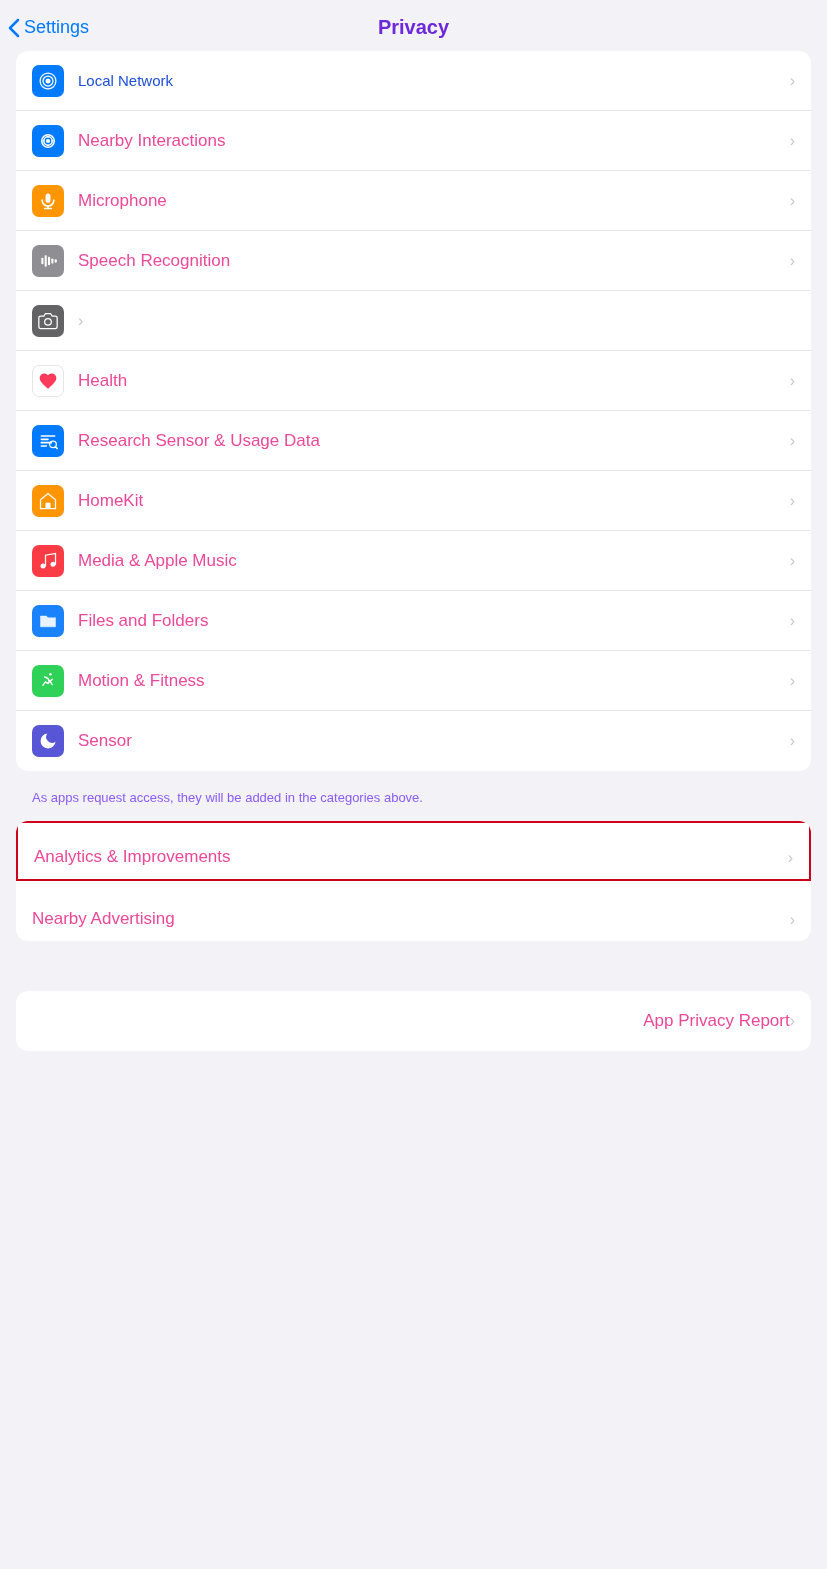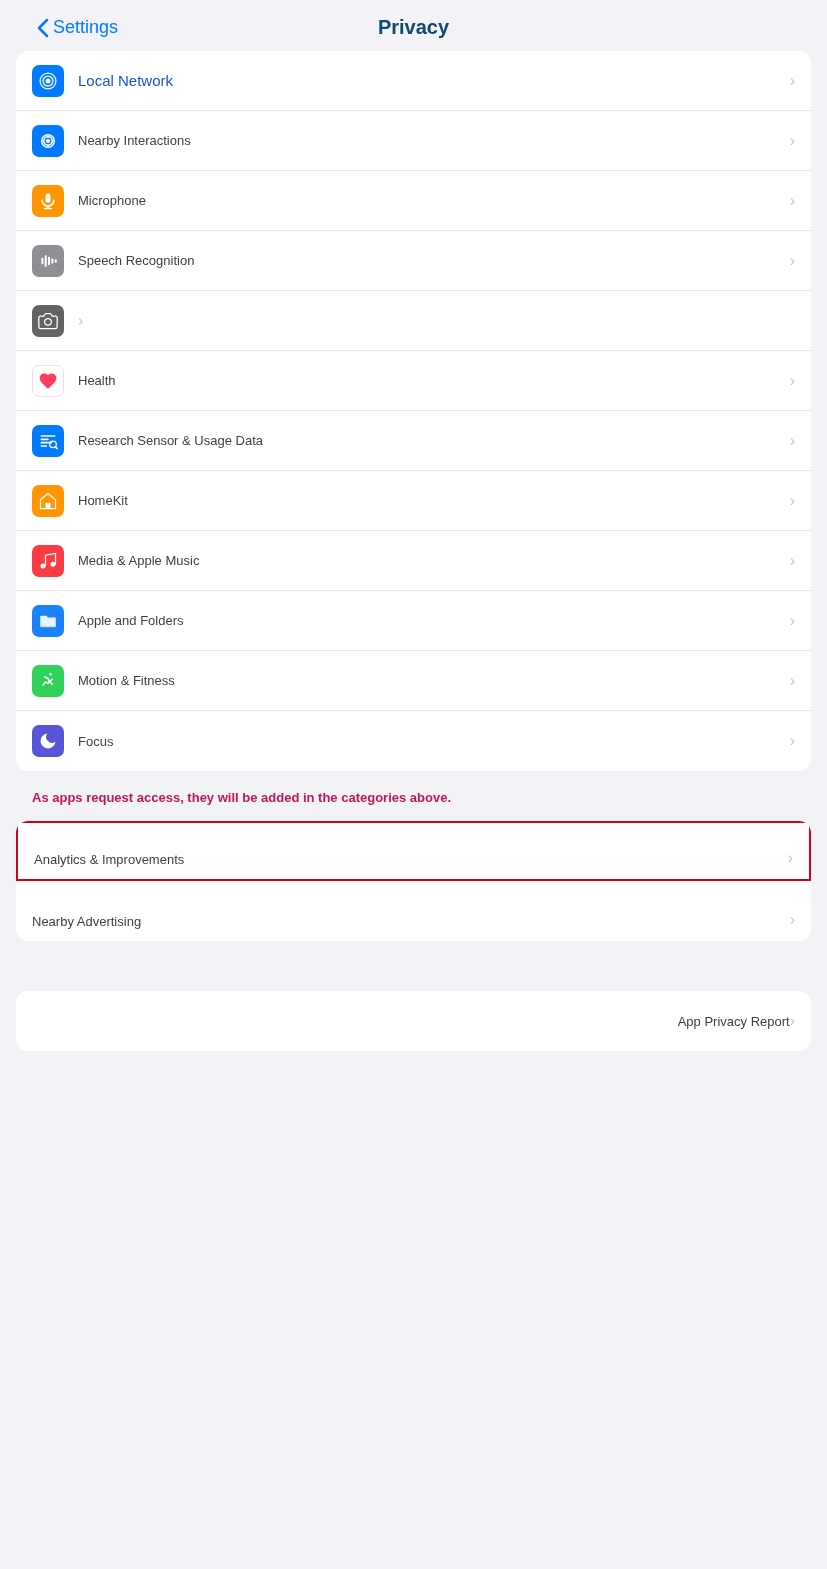--- a/index.html
+++ b/index.html
@@ -13,36 +13,36 @@
     .header {
       background: #f2f2f7;
       padding: 16px 20px 12px;
       display: flex;
       align-items: center;
       justify-content: center;
       position: relative;
     }
     .header-back {
       position: absolute;
-      left: 37px;
+      left: 8px;
       display: flex;
       align-items: center;
       gap: 4px;
       color: #007aff;
       font-size: 18px;
       cursor: pointer;
     }
     .header-back svg {
       width: 12px;
       height: 20px;
     }
     .header-title {
       font-size: 20px;
       font-weight: 700;
-      color: #0c4a6e;
+      color: #6d28d9;
     }
 
     .content {
       padding: 0 16px;
     }
 
     .section {
       background: #fff;
       border-radius: 12px;
       margin-bottom: 10px;
@@ -69,35 +69,34 @@
       margin-right: 14px;
       display: flex;
       align-items: center;
       justify-content: center;
       flex-shrink: 0;
       font-size: 17px;
     }
 
     .row-label {
       flex: 1;
-      font-size: 13px;
-      color: #404040;
+      font-size: 17px;
+      color: #ec4899;
     }
 
     .row-chevron {
       color: #c7c7cc;
       font-size: 16px;
     }
 
     .section-footer {
       padding: 8px 16px 14px;
       font-size: 13px;
-      color: #be185d;
+      color: #8b5cf6;
       line-height: 1.4;
-      font-weight: bold;
     }
 
     
     .icon-blue { background: #007aff; }
     .icon-orange { background: #ff9500; }
     .icon-gray { background: #8e8e93; }
     .icon-dark-gray { background: #636366; }
     .icon-white-border {
       background: #fff;
       border: 1px solid #e5e5ea;
@@ -261,21 +260,21 @@
       <span class="row-chevron">›</span>
     </div>
 
     <div class="row">
       <div class="row-icon icon-blue-files">
         <svg class="icon-svg" viewBox="0 0 24 24" xmlns="http://www.w3.org/2000/svg">
           <path d="M3 6h7l2 2h9v11H3z" fill="white" opacity="0.9"></path>
           <path d="M3 6h7l2 2h9v11H3z" stroke="white" stroke-width="0.5" fill="none"></path>
         </svg>
       </div>
-      <span class="row-label">Apple and Folders</span>
+      <span class="row-label">Files and Folders</span>
       <span class="row-chevron">›</span>
     </div>
 
     <div class="row">
       <div class="row-icon icon-green-fitness">
         <svg class="icon-svg" viewBox="0 0 24 24" xmlns="http://www.w3.org/2000/svg">
           <circle cx="15" cy="4" r="1.5" fill="white"></circle>
           <path d="M8 7l4 2 2 4 3-3" stroke="white" stroke-width="1.8" fill="none" stroke-linecap="round" stroke-linejoin="round"></path>
           <path d="M6 17l3-4 3 2 2-3 3 4" stroke="white" stroke-width="1.8" fill="none" stroke-linecap="round" stroke-linejoin="round"></path>
         </svg>
@@ -283,21 +282,21 @@
       <span class="row-label">Motion &amp; Fitness</span>
       <span class="row-chevron">›</span>
     </div>
 
     <div class="row">
       <div class="row-icon icon-purple-focus">
         <svg class="icon-svg" viewBox="0 0 24 24" xmlns="http://www.w3.org/2000/svg">
           <path d="M21 12.79A9 9 0 1 1 11.21 3 7 7 0 0 0 21 12.79z" fill="white"></path>
         </svg>
       </div>
-      <span class="row-label">Focus</span>
+      <span class="row-label">Sensor</span>
       <span class="row-chevron">›</span>
     </div>
 
   </div>
 
   <div class="section-footer">
     <span>As apps request access, they will be added in the categories above.</span>
   </div>
 
   <div class="standalone-section">

